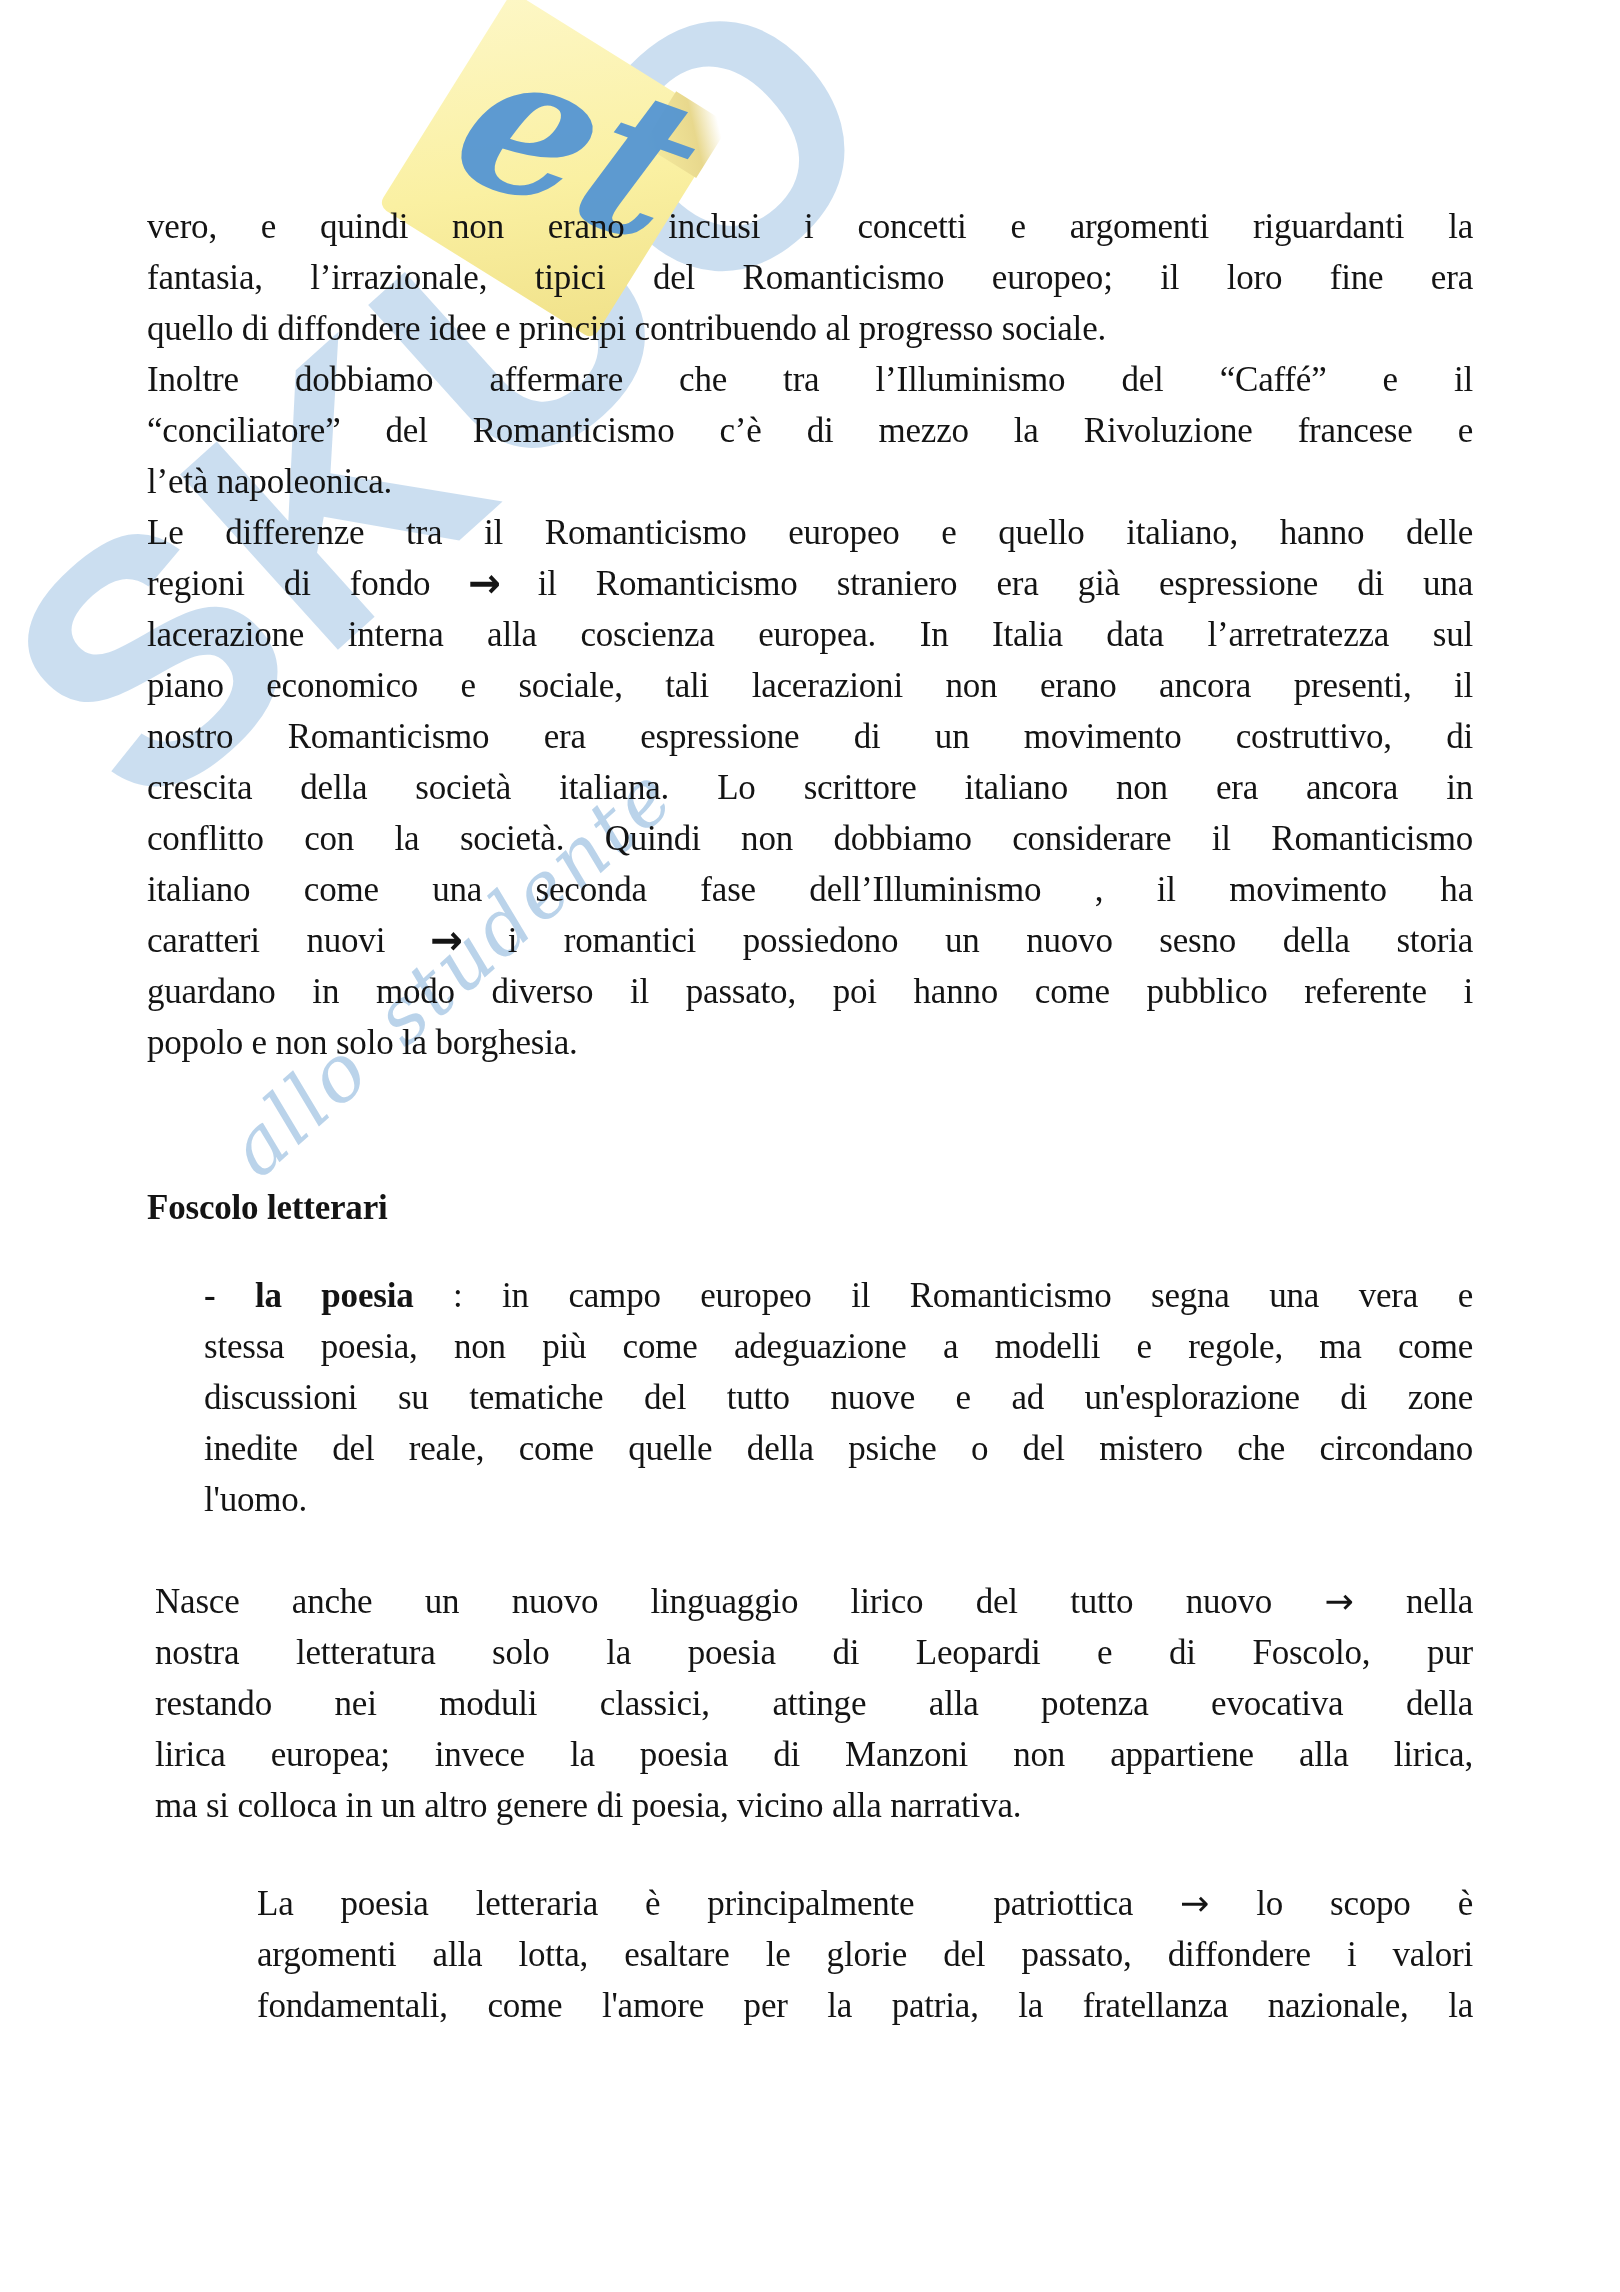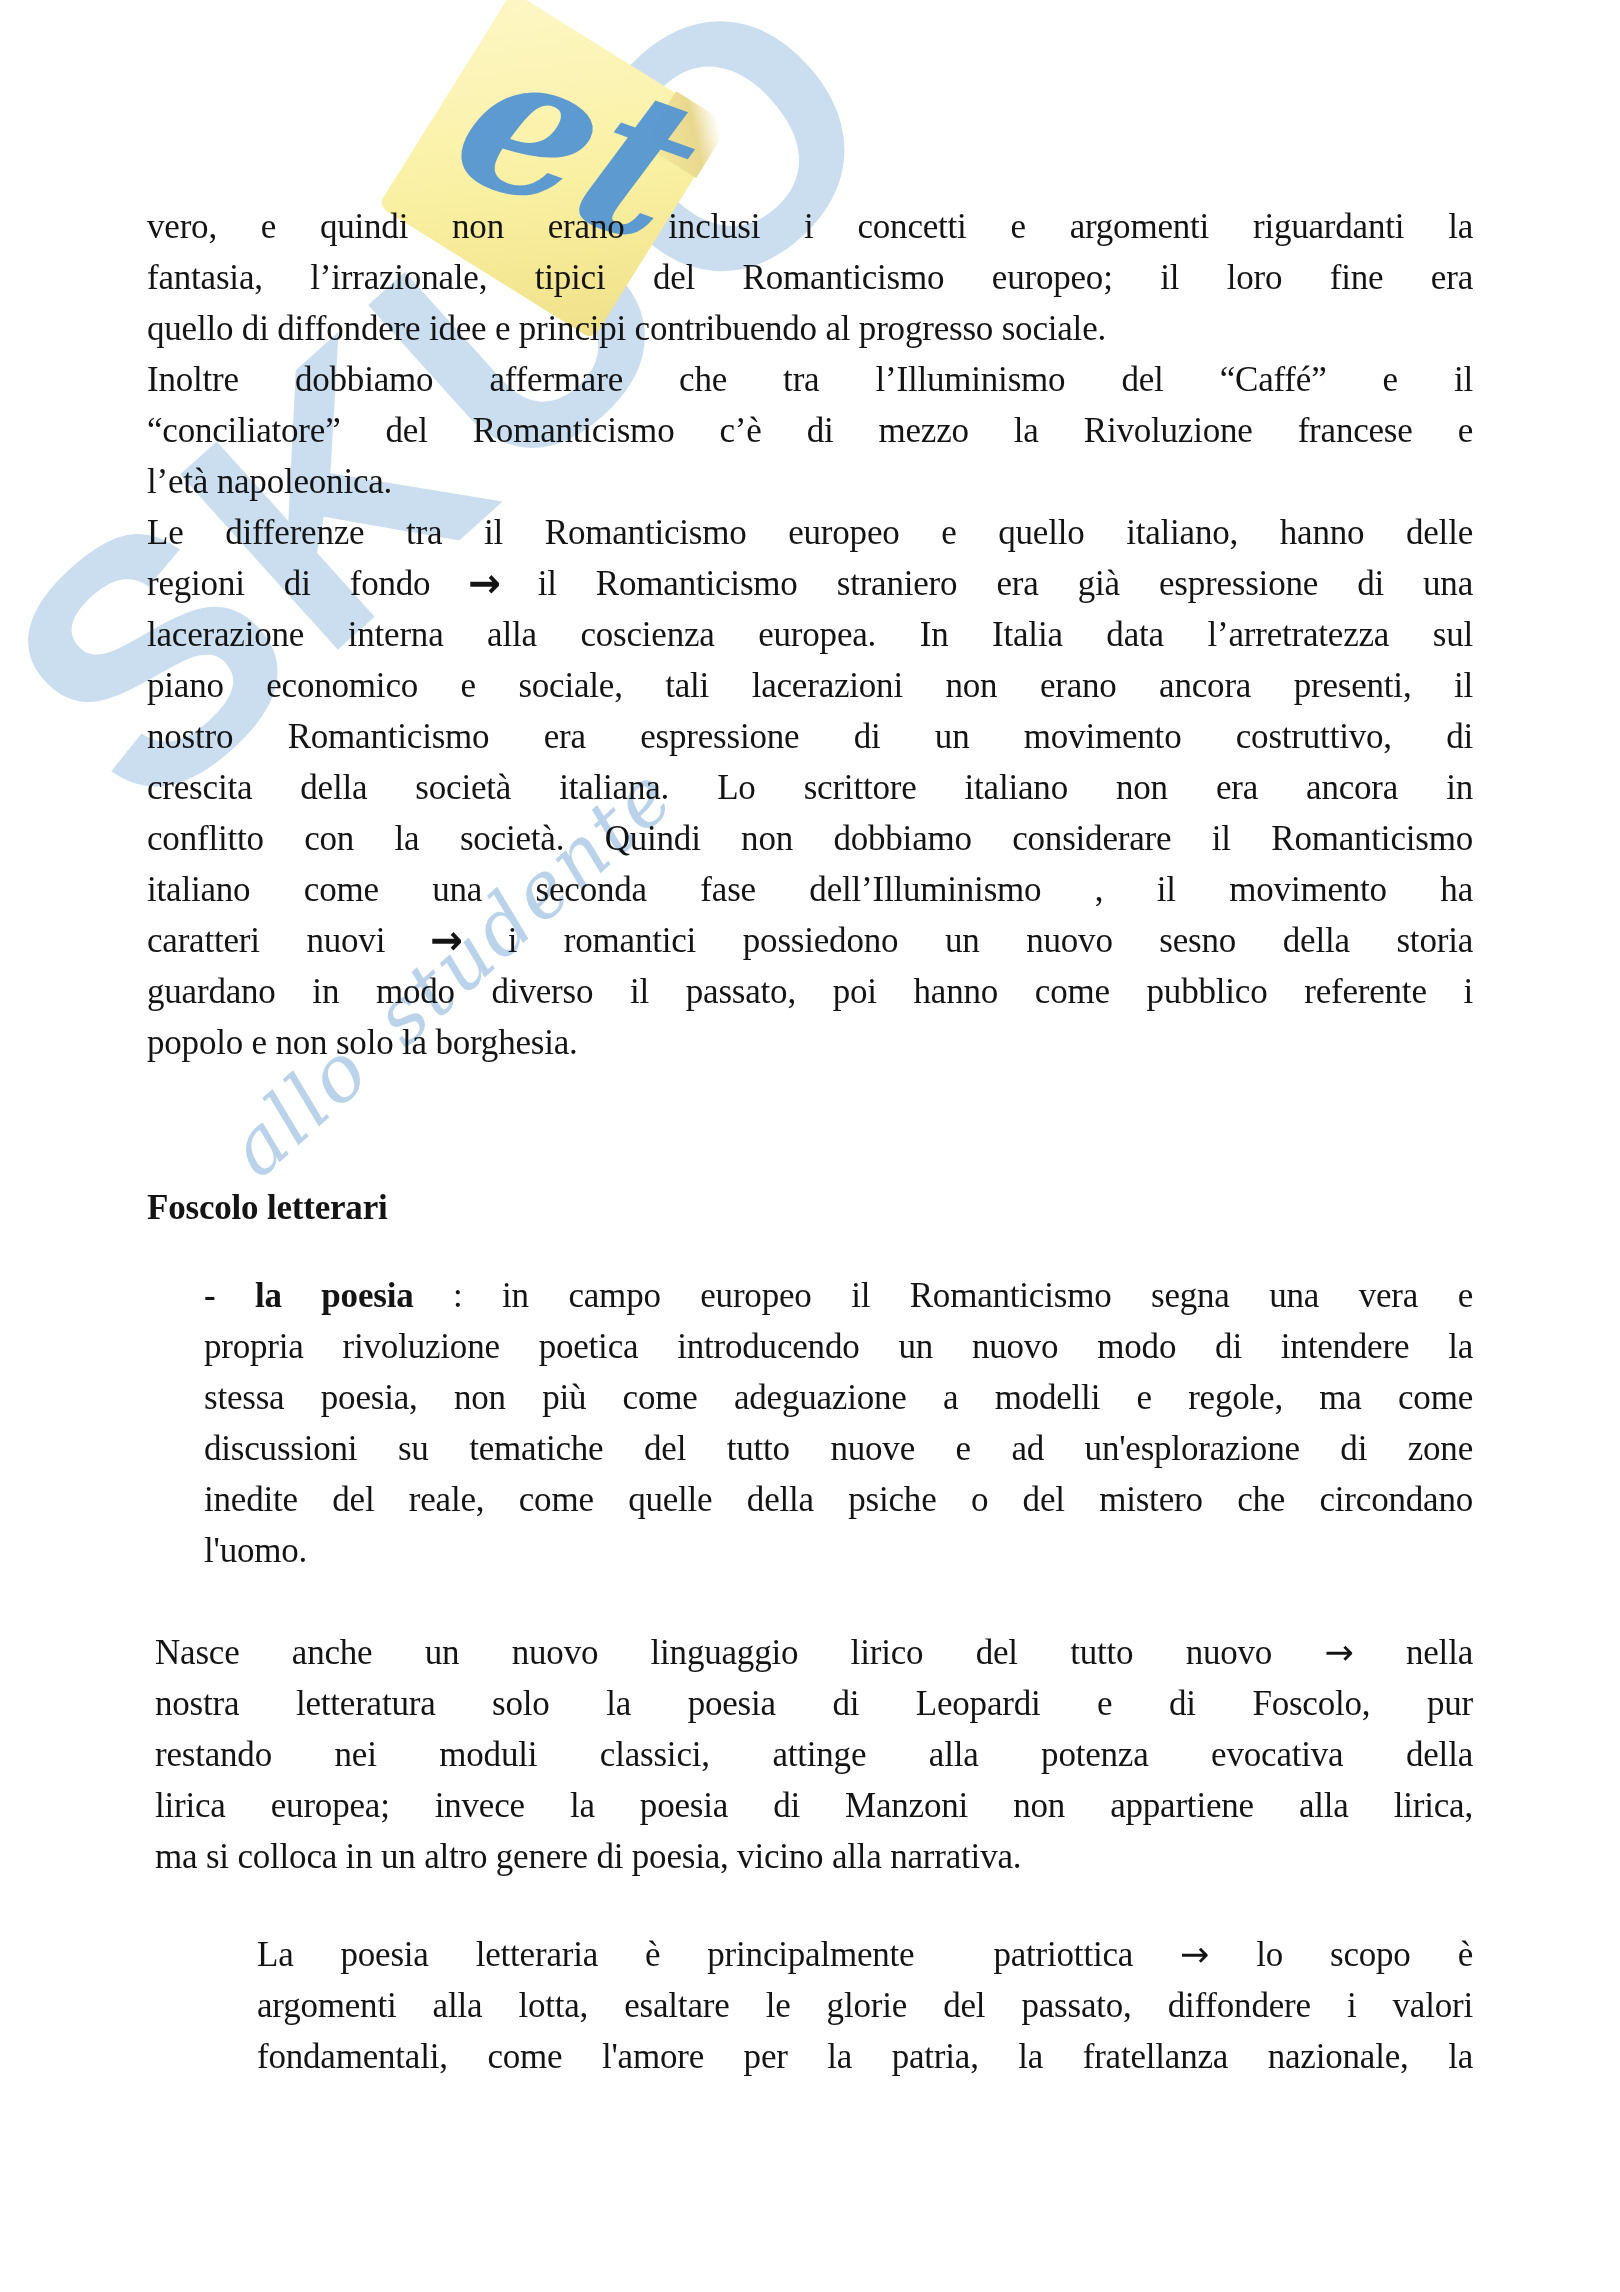--- a/index.html
+++ b/index.html
@@ -109,21 +109,20 @@
         <div class="line"><span>italiano come una seconda fase dell’Illuminismo , il movimento ha</span></div>
         <div class="line"><span>caratteri nuovi </span><span class="arrow-bold">→</span><span> i romantici possiedono un nuovo sesno della storia</span></div>
         <div class="line"><span>guardano in modo diverso il passato, poi hanno come pubblico referente i</span></div>
         <div class="line final"><span>popolo e non solo la borghesia.</span></div>
       </section>
 
     <h2 class="heading">Foscolo letterari</h2>
 
     <section class="para indent1">
         <div class="line"><span class="bold">- la poesia</span><span> : in campo europeo il Romanticismo segna una vera e</span></div>
-        <div class="line"><span>propria rivoluzione poetica introducendo un nuovo modo di intendere la</span></div>
         <div class="line"><span>stessa poesia, non più come adeguazione a modelli e regole, ma come</span></div>
         <div class="line"><span>discussioni su tematiche del tutto nuove e ad un'esplorazione di zone</span></div>
         <div class="line"><span>inedite del reale, come quelle della psiche o del mistero che circondano</span></div>
         <div class="line final"><span>l'uomo.</span></div>
       </section>
     <section class="para indent2 gap1">
         <div class="line"><span>Nasce anche un nuovo linguaggio lirico del tutto nuovo </span><span class="arrow-thin">→</span><span> nella</span></div>
         <div class="line"><span>nostra letteratura solo la poesia di Leopardi e di Foscolo, pur</span></div>
         <div class="line"><span>restando nei moduli classici, attinge alla potenza evocativa della</span></div>
         <div class="line"><span>lirica europea; invece la poesia di Manzoni non appartiene alla lirica,</span></div>

